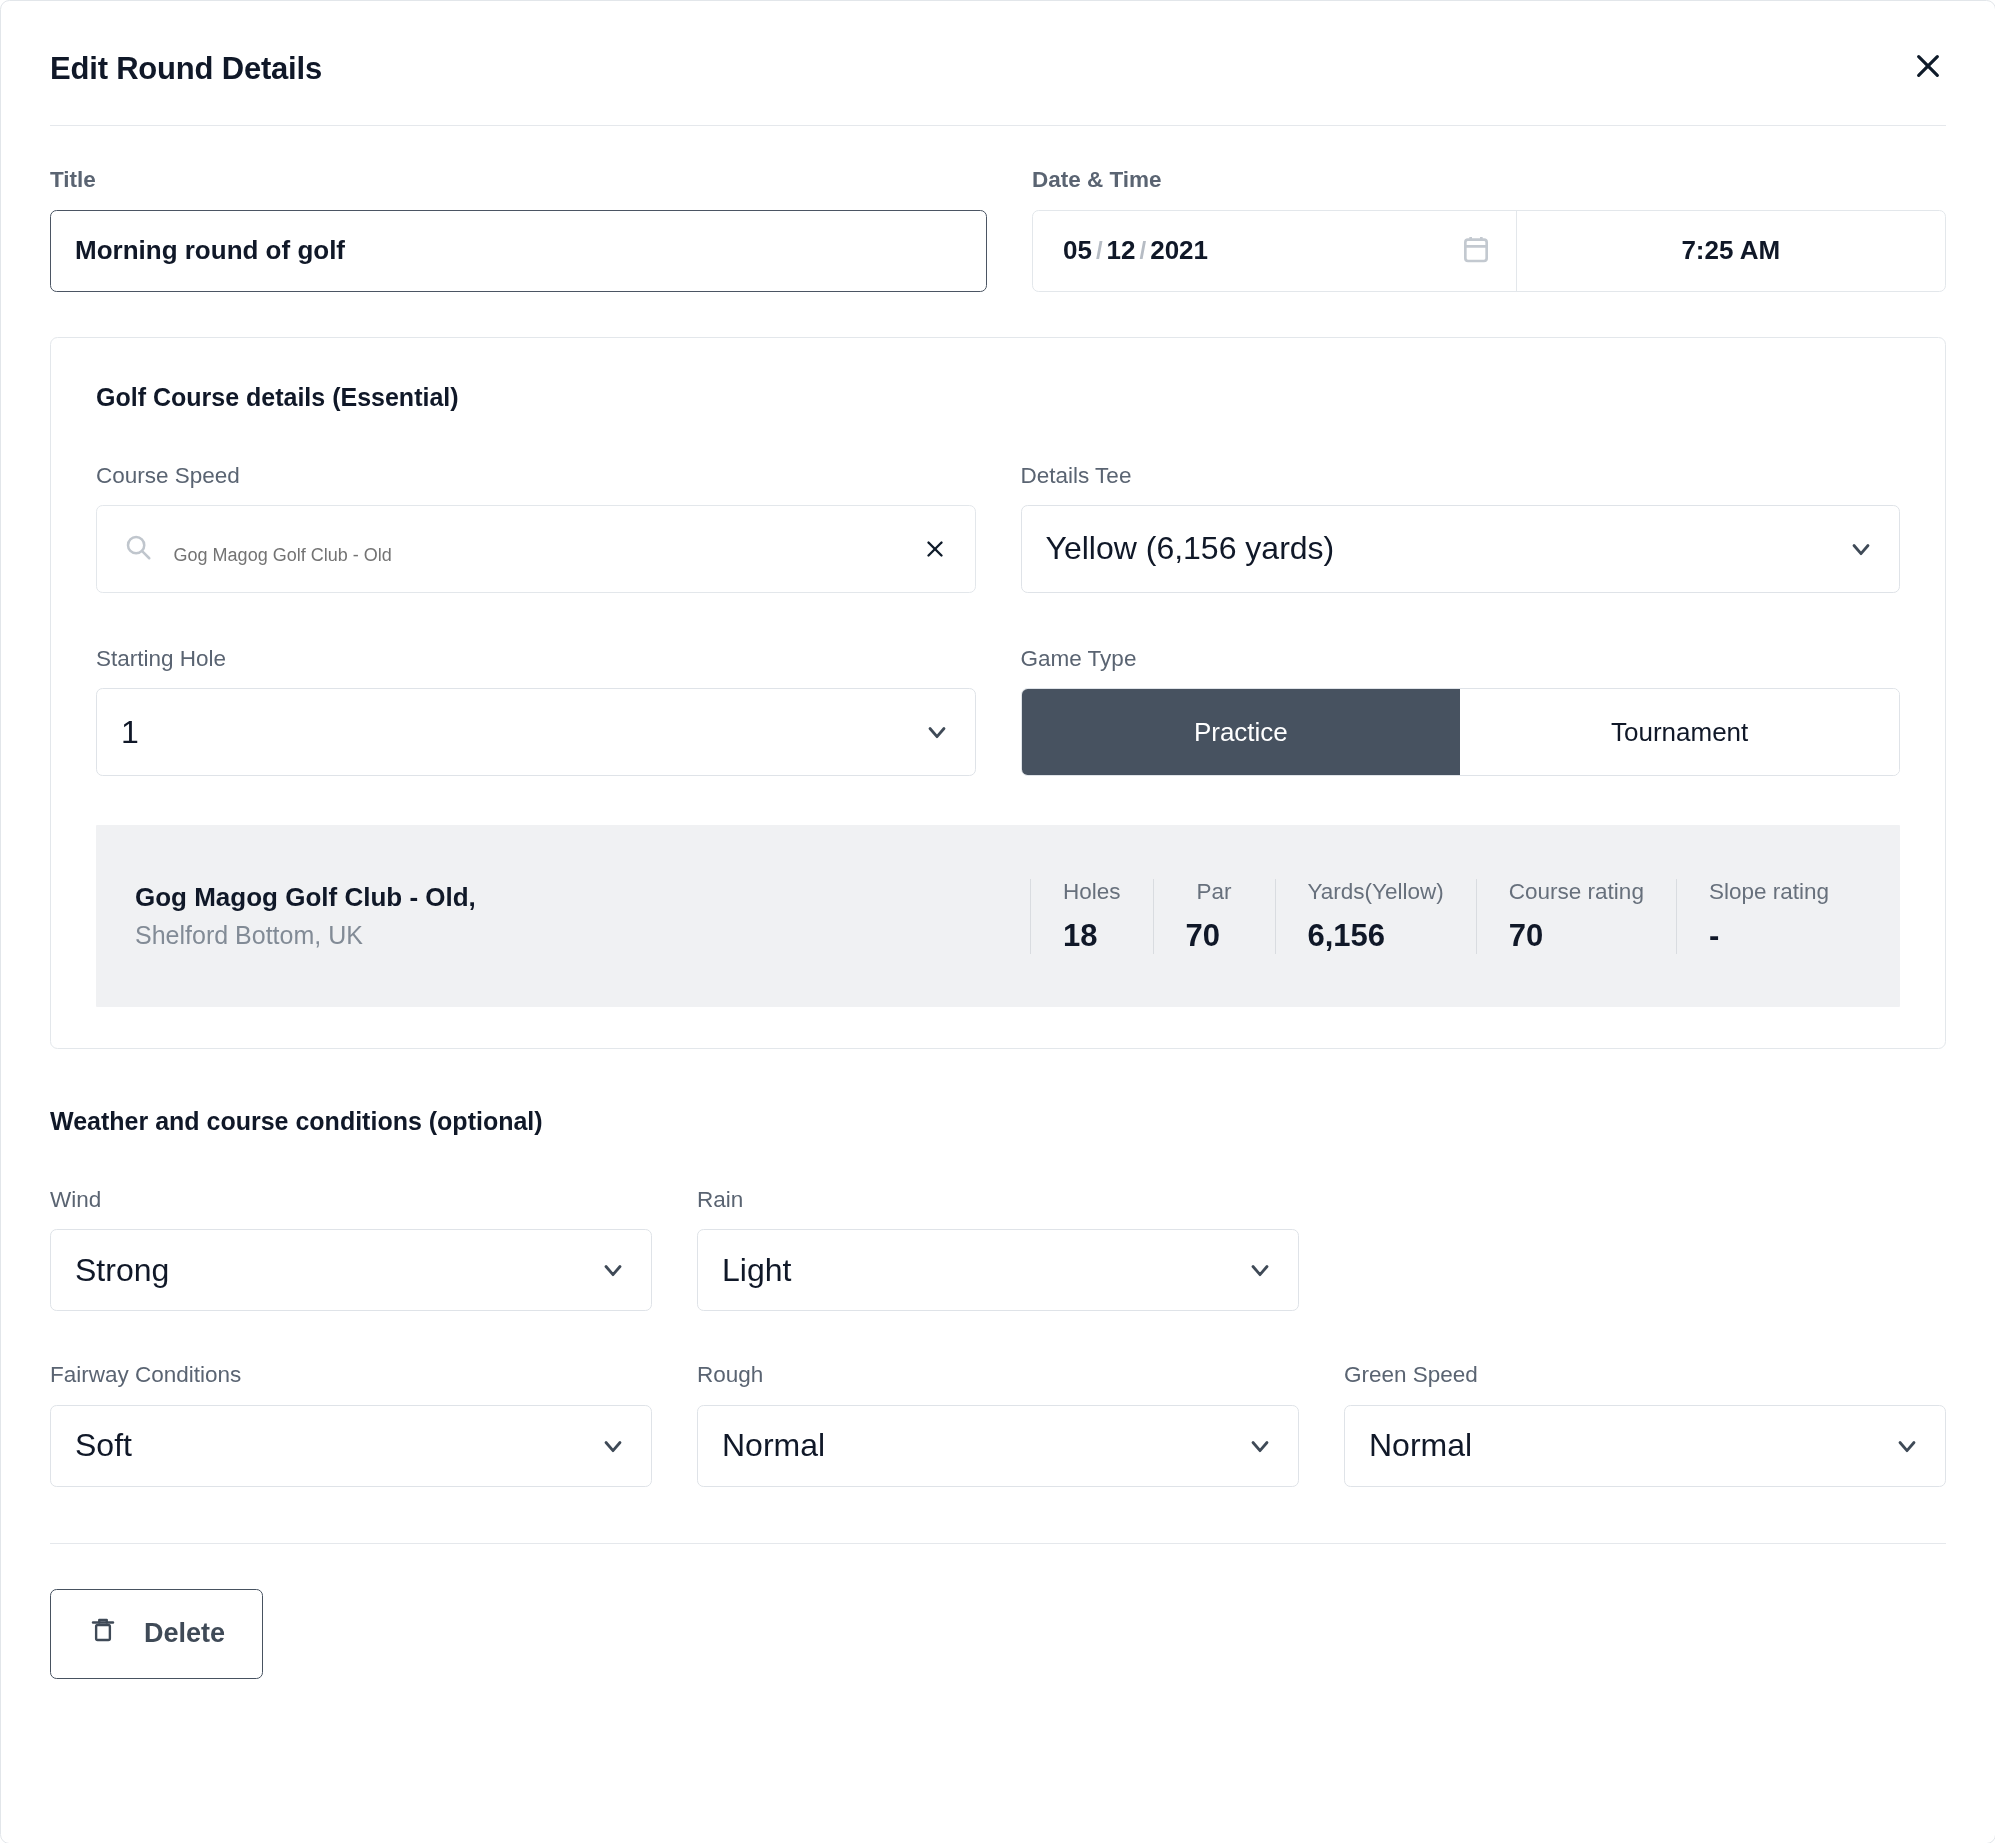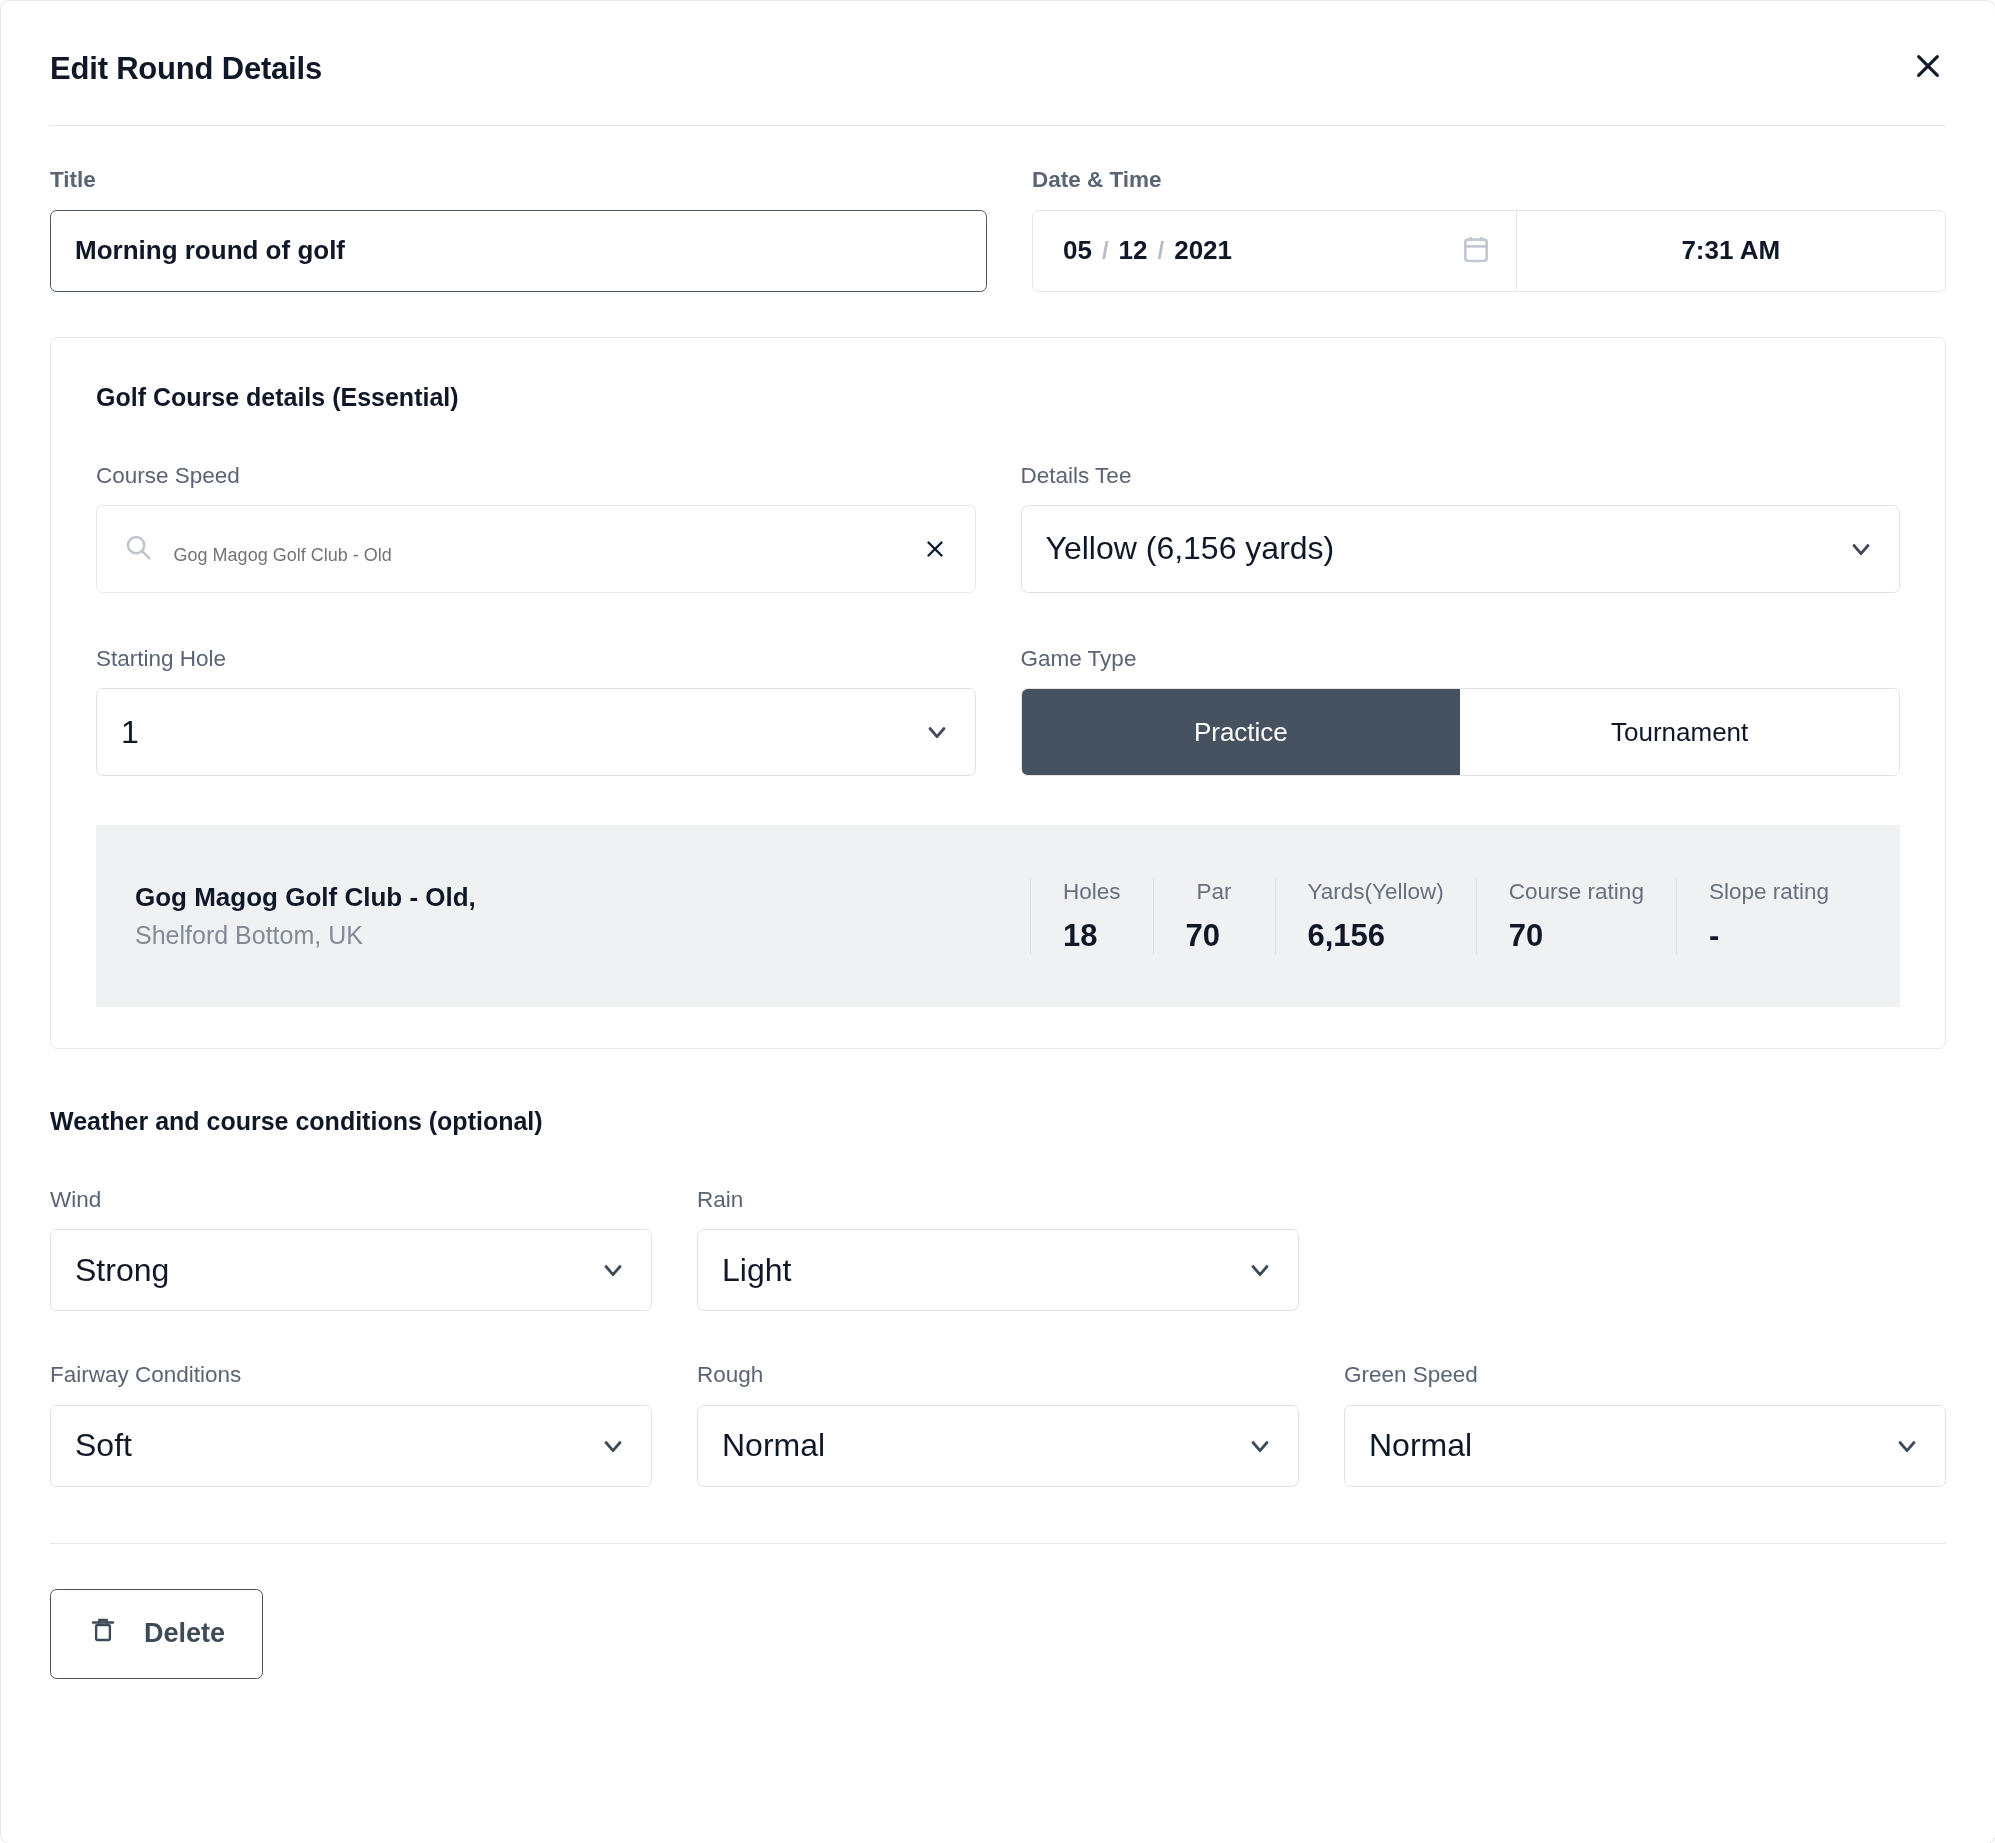--- a/index.html
+++ b/index.html
@@ -132,21 +132,21 @@
     padding: 0 24px 0 30px;
     border-right: 1.9px solid #e3e7eb;
     cursor: pointer;
   }
 
   .date-text {
     font-size: 26px;
     color: #101828;
     display: flex;
     align-items: baseline;
-    gap: 10px;
+    gap: 4px;
   }
   .date-text .sep { color: #b6bcc4; font-size: 24px; }
 
   .time-part {
     flex: 1;
     display: flex;
     align-items: center;
     justify-content: center;
     font-size: 26px;
     color: #101828;
@@ -382,21 +382,21 @@
             </div>
             <span>
               <svg width="32" height="32" viewBox="0 0 24 24" fill="none" stroke="#c3c9d0" stroke-width="2">
                 <rect x="4" y="5" width="16" height="16" rx="2"></rect>
                 <line x1="8" y1="3" x2="8" y2="6"></line>
                 <line x1="16" y1="3" x2="16" y2="6"></line>
                 <line x1="4" y1="10" x2="20" y2="10"></line>
               </svg>
             </span>
           </div>
-          <div class="time-part">7:31 AM</div>
+          <div class="time-part">7:25 AM</div>
         </div>
       </div>
     </div>
 
     <div class="panel">
       <div class="panel-title">Golf Course details (Essential)</div>
 
       <div class="panel-row">
         <div class="panel-col">
           <span class="field-label">Course Speed</span>

